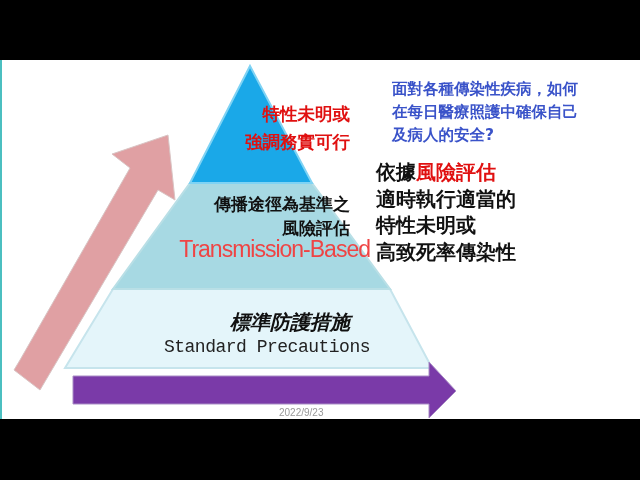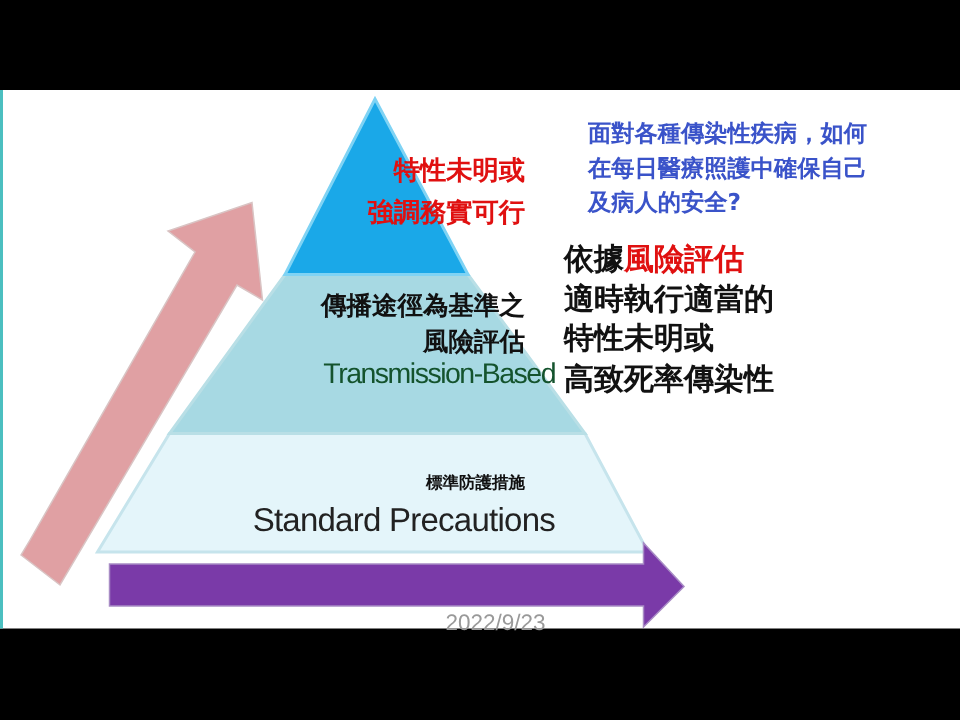--- a/index.html
+++ b/index.html
@@ -3,27 +3,27 @@
 <meta charset="utf-8">
 <style>
   html, body { margin:0; padding:0; background:#000; }
   body { width:640px; height:480px; position:relative; overflow:hidden; font-family:"DejaVu Sans", sans-serif; }
   .slide { position:absolute; left:0; top:60px; width:640px; height:359px; background:#fff; }
   .left-border { position:absolute; left:0; top:0; width:2px; height:100%; background:#4bbfc0; }
   svg.art { position:absolute; left:0; top:0; }
   .tier-text { position:absolute; text-align:right; color:#111; }
   .top-text { left:150px; width:200px; top:40px; color:#e01010; font-size:17.5px; line-height:28px; font-weight:bold; }
   .mid-cn { left:150px; width:200px; top:132px; font-size:17px; line-height:24px; font-weight:bold; }
-  .mid-en { left:130px; width:240px; top:177px; font-family:"Liberation Sans", sans-serif; font-size:19px; line-height:25px; letter-spacing:-1px; color:#14532d; }
-  .bot-cn { left:150px; width:200px; top:250px; font-size:11px; line-height:24px; font-weight:bold; }
-  .bot-en { left:130px; width:240px; top:276px; font-family:Liberation Sans, sans-serif; font-size:22px; line-height:22px; color:#222; letter-spacing:-0.5px; }
+  .mid-en { left:130px; width:240px; top:177px; font-family:"Liberation Sans", sans-serif; font-size:23px; line-height:25px; letter-spacing:-1px; color:#ef4444; }
+  .bot-cn { left:150px; width:200px; top:250px; font-size:20px; line-height:24px; font-weight:bold;font-style:italic; }
+  .bot-en { left:130px; width:240px; top:276px; font-family:Liberation Mono, monospace; font-size:18px; line-height:22px; color:#222; letter-spacing:-0.5px; }
   .question { position:absolute; left:392px; top:18px; width:250px; color:#3a53c9; font-size:15.5px; line-height:23px; font-weight:bold; }
   .points { position:absolute; left:376px; top:99px; width:240px; color:#111; font-size:20px; line-height:26.5px; font-weight:bold; }
   .points .red { color:#e01010; }
-  .date { position:absolute; left:297px; top:347px; font-family:"Liberation Sans", sans-serif; font-size:15px; color:#999; }
+  .date { position:absolute; left:279px; top:347px; font-family:"Liberation Sans", sans-serif; font-size:10px; color:#999; }
 </style>
 </head>
 <body>
 
 <div class="slide">
   <div class="left-border"></div>
 
   <svg class="art" width="640" height="359" viewBox="0 0 640 359">
 
     <g>

